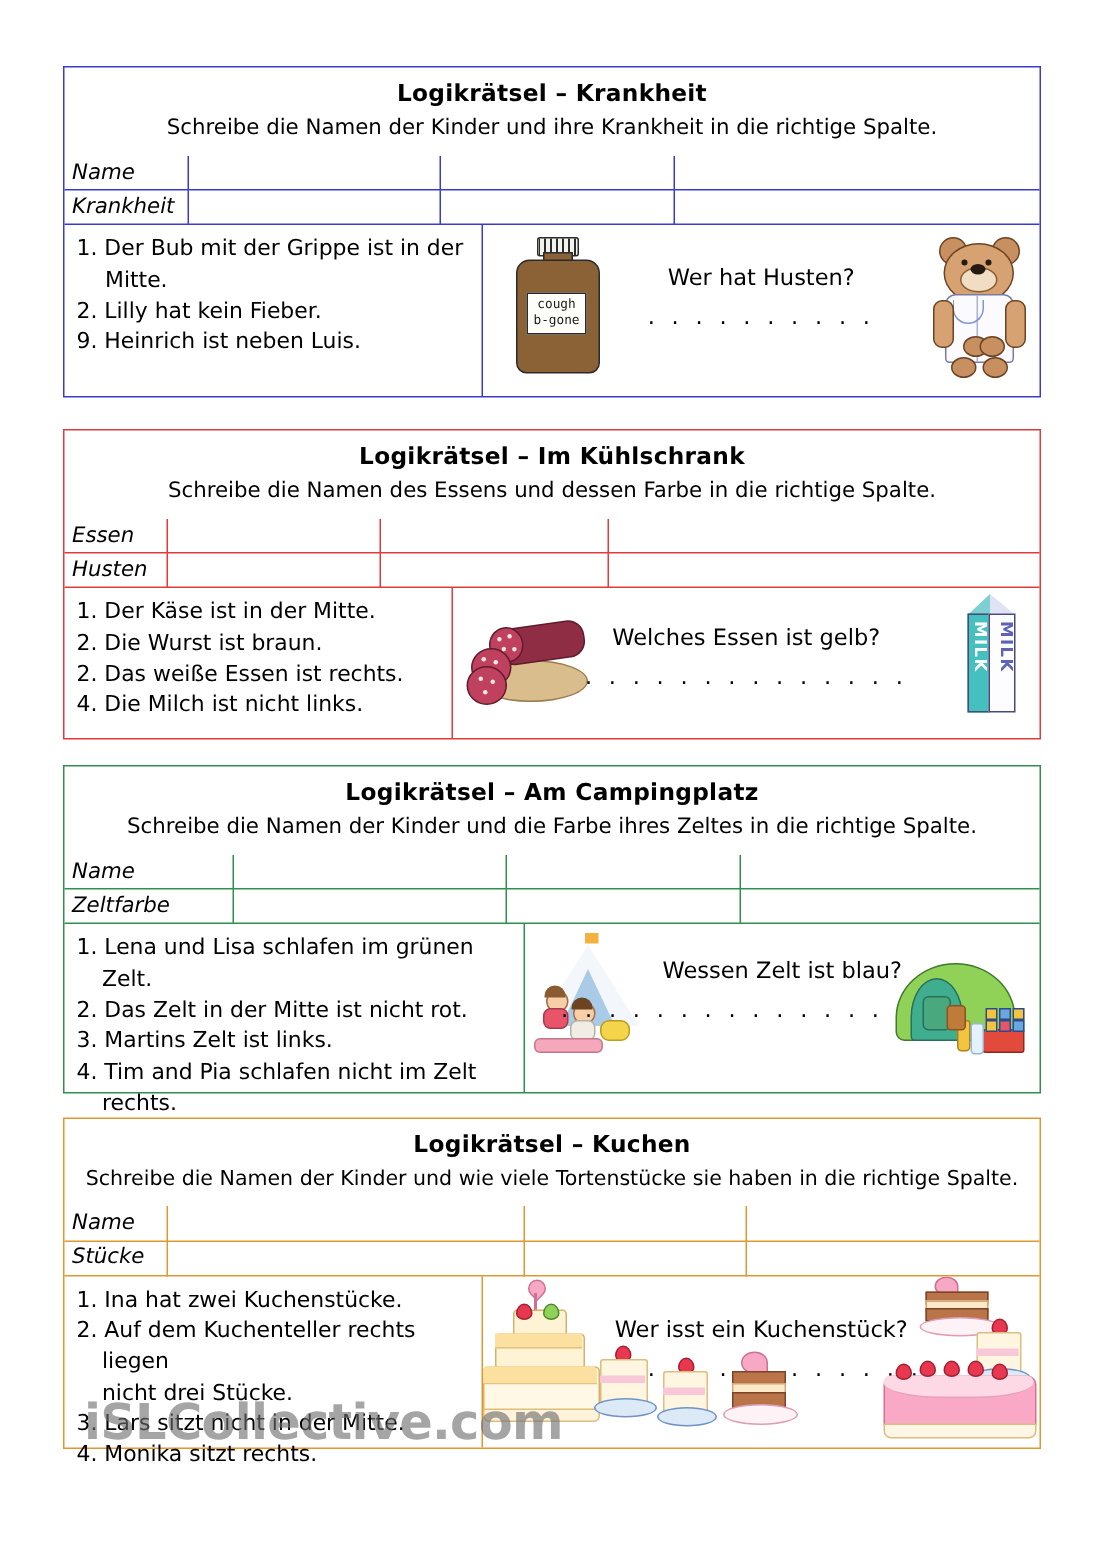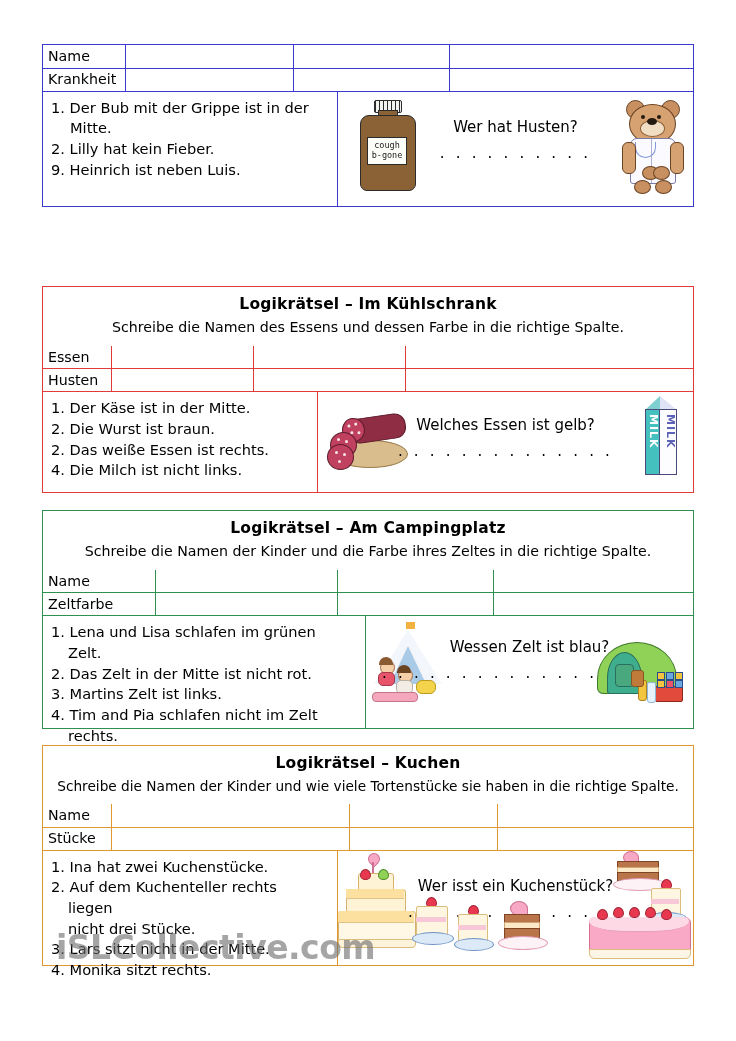--- a/index.html
+++ b/index.html
@@ -56,20 +56,21 @@
     margin-top: 3px;
     white-space: nowrap;
   }
   .puzzle.p4 .head .sub { font-size: 13.7px; }
 
   
   .grid {
     width: 100%;
     border-collapse: collapse;
     table-layout: fixed;
+    font-style: italic;
   }
   .grid tr { height: 23px; }
   .grid td {
     border: 1.2px solid #000;
     font-size: 14.2px;
     padding: 1px 5px;
     color: #000;
     line-height: 1.2;
     vertical-align: middle;
     overflow: hidden;
@@ -80,21 +81,20 @@
   .p3 .grid td { border-color: #2f8f4f; }
   .p4 .grid td { border-color: #e0972f; }
   .grid td.first-l { border-left: none; }
   .grid td.last-r  { border-right: none; }
   .grid tr.top-row td { border-top: none; }
 
   
   .body {
     display: flex;
     align-items: stretch;
-    gap: 16px;
   }
   .clues {
     box-sizing: border-box;
     padding: 6px 4px 7px 8px;
     flex: 0 0 auto;
   }
   .clues ol {
     margin: 0;
     padding: 0;
     list-style: none;
@@ -385,20 +385,24 @@
     pointer-events: none;
     white-space: nowrap;
   }
 </style>
 </head>
 <body>
 
 <div class="page">
 
   <div class="puzzle p1">
+    <div class="head">
+      <div class="title">Logikrätsel – Krankheit</div>
+      <div class="sub">Schreibe die Namen der Kinder und ihre Krankheit in die richtige Spalte.</div>
+    </div>
     <table class="grid">
       <colgroup>
           <col style="width:82px">
           <col style="width:168px">
           <col style="width:156px">
           <col>
         </colgroup>
       <tbody>
           <tr class="top-row">
         <td class="lbl first-l">Name</td>

